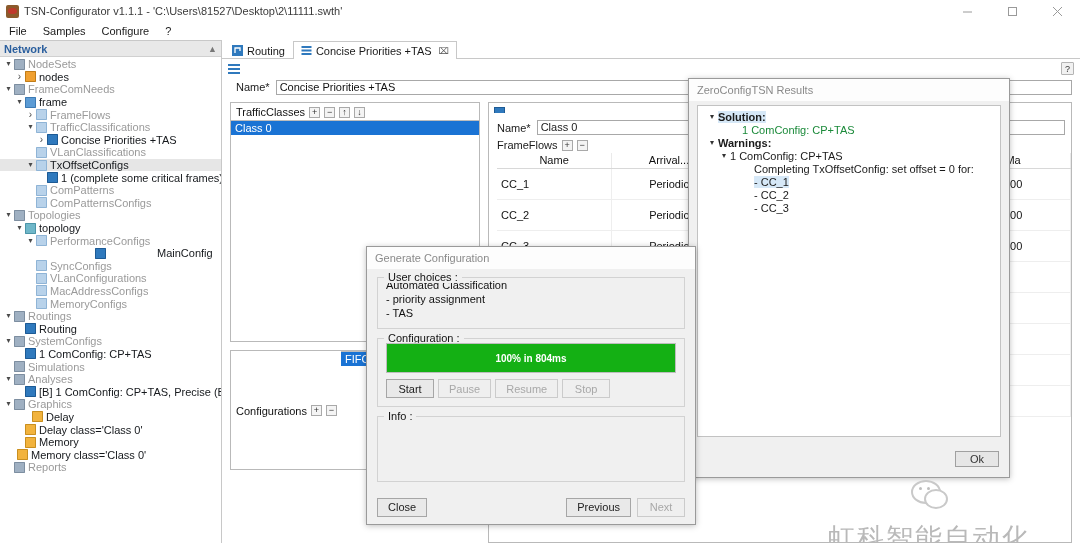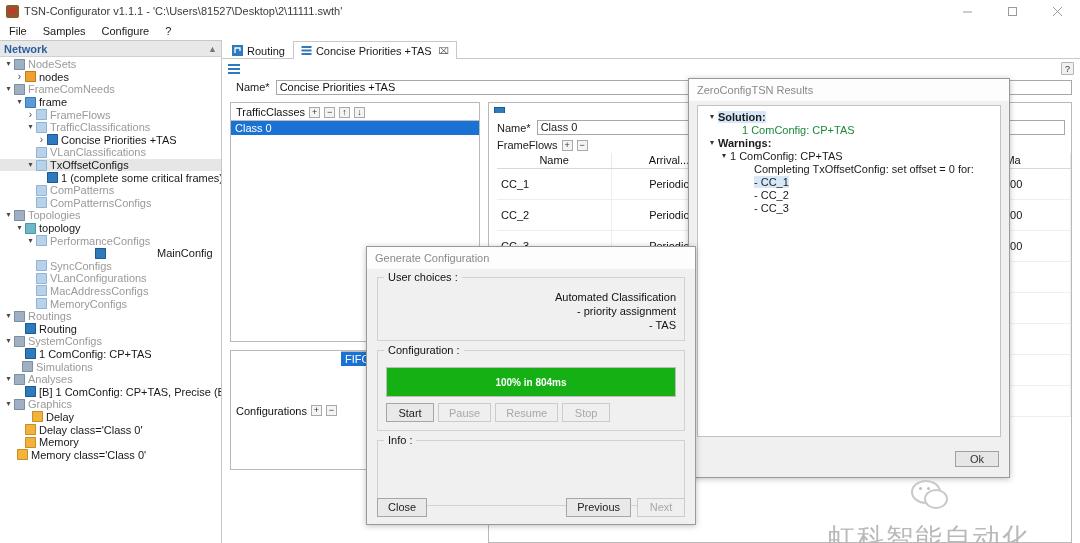--- a/index.html
+++ b/index.html
@@ -150,21 +150,21 @@
   .zc-hl { background:#d6e8f7; }
   .zc-green { color:#1b8a3a; }
   .ok-btn {
     position:absolute; right:10px; bottom:10px; width:44px; height:16px;
     border:1px solid #a0a0a0; background:#e6e6e6; font-size:11px;
     display:flex; align-items:center; justify-content:center; color:#333;
   }
 
   #gencfg { left:366px; top:246px; width:330px; height:279px; background:#f0f0f0; border:1px solid #9a9a9a; }
   #gencfg .dlg-body { position:absolute; left:0; top:22px; right:0; bottom:34px; background:#f0f0f0; padding:8px 10px 0 10px; }
-  .fieldset { border:1px solid #d2d2d2; margin-bottom:9px; padding:12px 8px 8px 8px; position:relative;text-align:right; }
+  .fieldset { border:1px solid #d2d2d2; margin-bottom:9px; padding:0 8px 8px 8px; position:relative; }
   .fieldset > .legend {
     position:absolute; top:-7px; left:6px; background:#f0f0f0; padding:0 4px; font-size:11px; color:#111;
   }
   .choice-line { font-size:11px; color:#111; line-height:14px; }
   .progress-outer { height:30px; background:#d9d9d9; border:1px solid #bdbdbd; position:relative; margin:4px 0 6px 0; }
   .progress-fill { position:absolute; left:0; top:0; bottom:0; background:#14b014; }
   .progress-text {
     position:absolute; inset:0; display:flex; align-items:center; justify-content:center;
     font-size:10px; font-weight:bold; color:#ffffff;
   }
@@ -357,21 +357,21 @@
           <div class="tnode" style="padding-left: 3px;">
             <span class="tw open"></span>
             <span class="ti ic-gray"></span>
             <span class="tlabel dim">SystemConfigs</span>
           </div>
           <div class="tnode" style="padding-left: 14px;">
             <span class="tw"></span>
             <span class="ti ic-bluedk"></span>
             <span class="tlabel dark">1 ComConfig: CP+TAS</span>
           </div>
-          <div class="tnode" style="padding-left: 11px;">
+          <div class="tnode" style="padding-left: 3px;">
             <span class="tw"></span>
             <span class="ti ic-gray"></span>
             <span class="tlabel dim">Simulations</span>
           </div>
           <div class="tnode" style="padding-left: 3px;">
             <span class="tw open"></span>
             <span class="ti ic-gray"></span>
             <span class="tlabel dim">Analyses</span>
           </div>
           <div class="tnode" style="padding-left: 14px;">
@@ -396,20 +396,25 @@
           </div>
           <div class="tnode" style="padding-left: 14px;">
             <span class="tw"></span>
             <span class="ti ic-yellow"></span>
             <span class="tlabel dark">Memory</span>
           </div>
           <div class="tnode" style="padding-left: 6px;">
             <span class="tw"></span>
             <span class="ti ic-yellow"></span>
             <span class="tlabel dark">Memory class='Class 0'</span>
+          </div>
+          <div class="tnode" style="padding-left: 3px;">
+            <span class="tw"></span>
+            <span class="ti ic-gray"></span>
+            <span class="tlabel dim">Reports</span>
           </div>
         </div>
     </div>
 
     <div class="right-area">
 
       <div class="tabbar">
         <div class="tab">
           <span class="tabicon">
             <svg width="11" height="11" viewBox="0 0 11 11">

